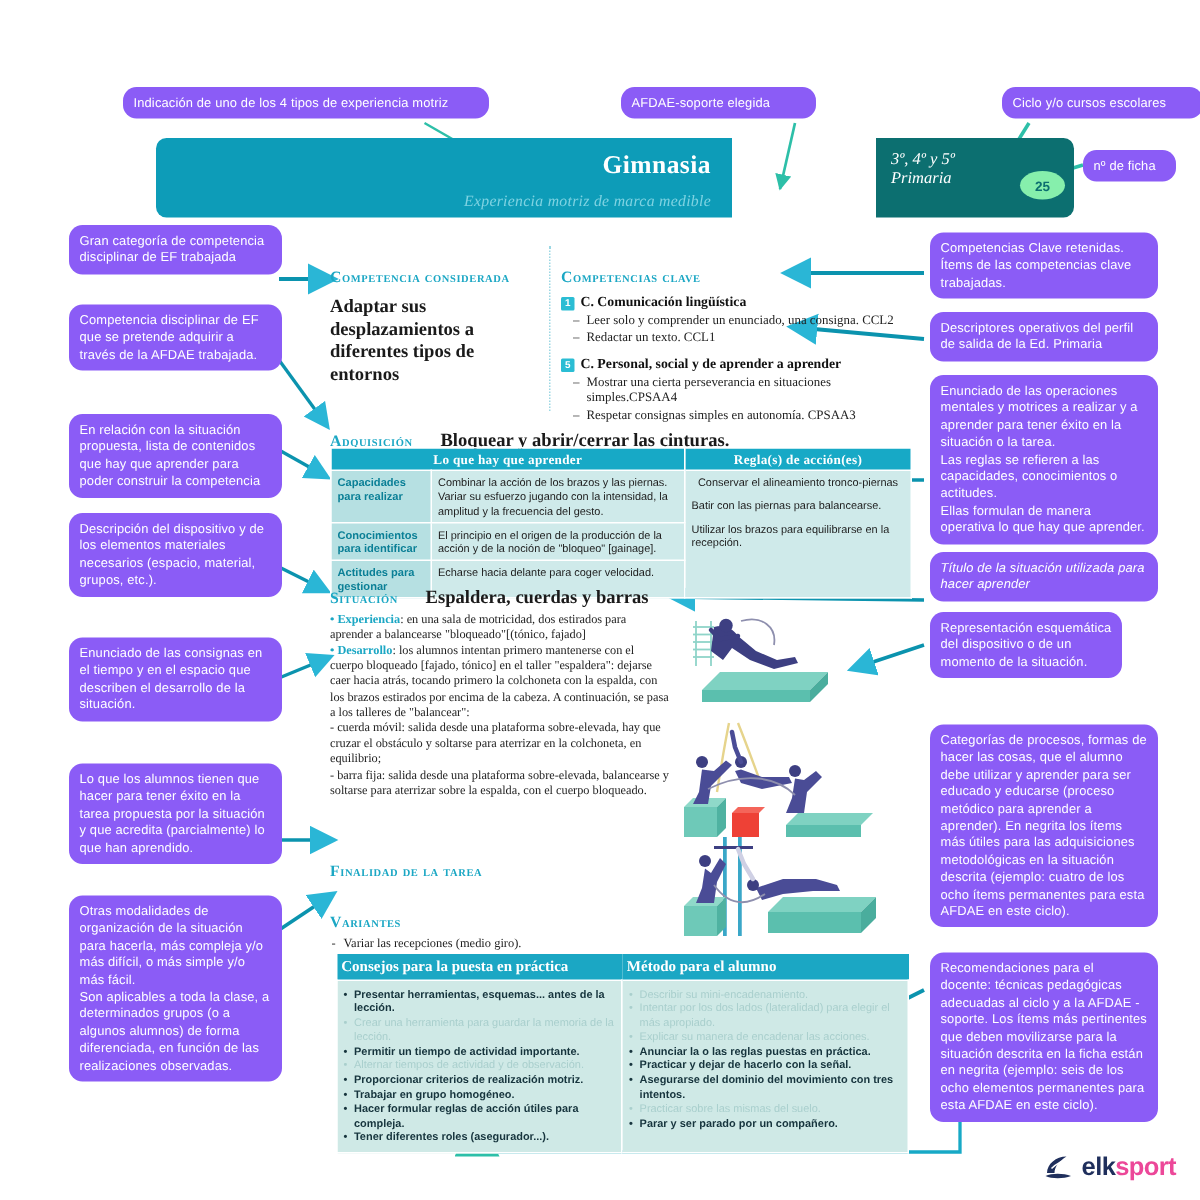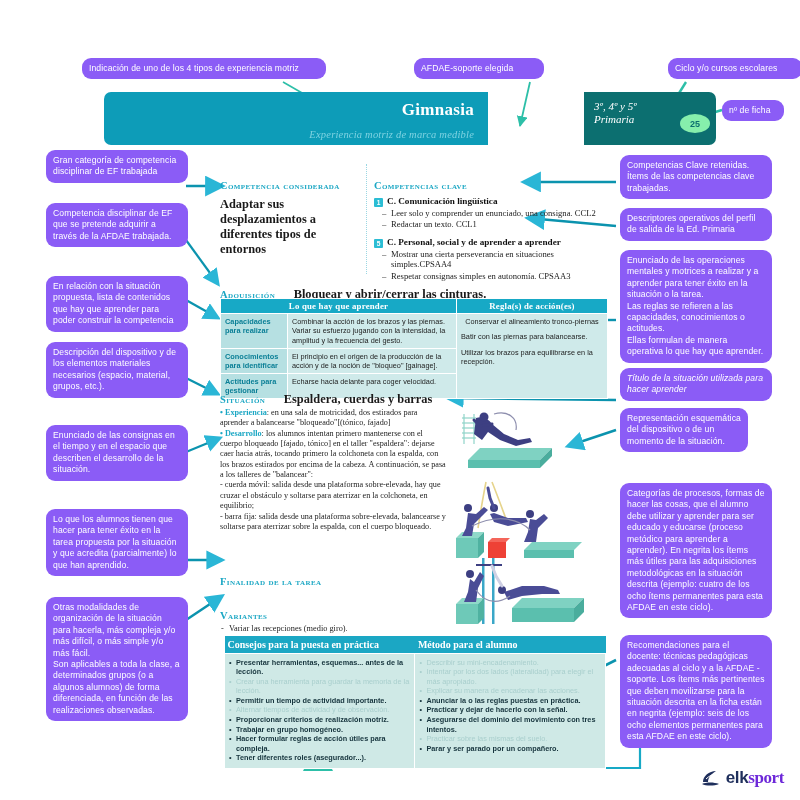--- a/index.html
+++ b/index.html
@@ -128,21 +128,21 @@
     padding-left:7px;position:relative;
   }
   .bi:before{content:"•";position:absolute;left:0;color:#16343d;}
   .bi.faded{color:#a9cfcd;font-weight:normal;}
   .bi.faded:before{color:#a9cfcd;}
 
   
   .logo{position:absolute;right:16px;bottom:12px;display:flex;align-items:center;gap:4px;}
   .logo .txt{font-size:17px;font-weight:bold;letter-spacing:-.4px;}
   .logo .elk{color:#1f2f5c;}
-  .logo .sport{color:#6d28d9;font-family:Liberation Serif, serif;}
+  .logo .sport{color:#ec4899;}
 </style>
 </head>
 <body>
 
 <svg id="arrows" viewBox="0 0 800 800">
   <defs>
     <marker id="ah" markerWidth="7" markerHeight="7" refX="5.4" refY="3" orient="auto">
       <path d="M0,0 L6,3 L0,6 z" fill="#2dbfa8"></path>
     </marker>
     <marker id="ah2" markerWidth="9" markerHeight="9" refX="6.5" refY="4" orient="auto">

